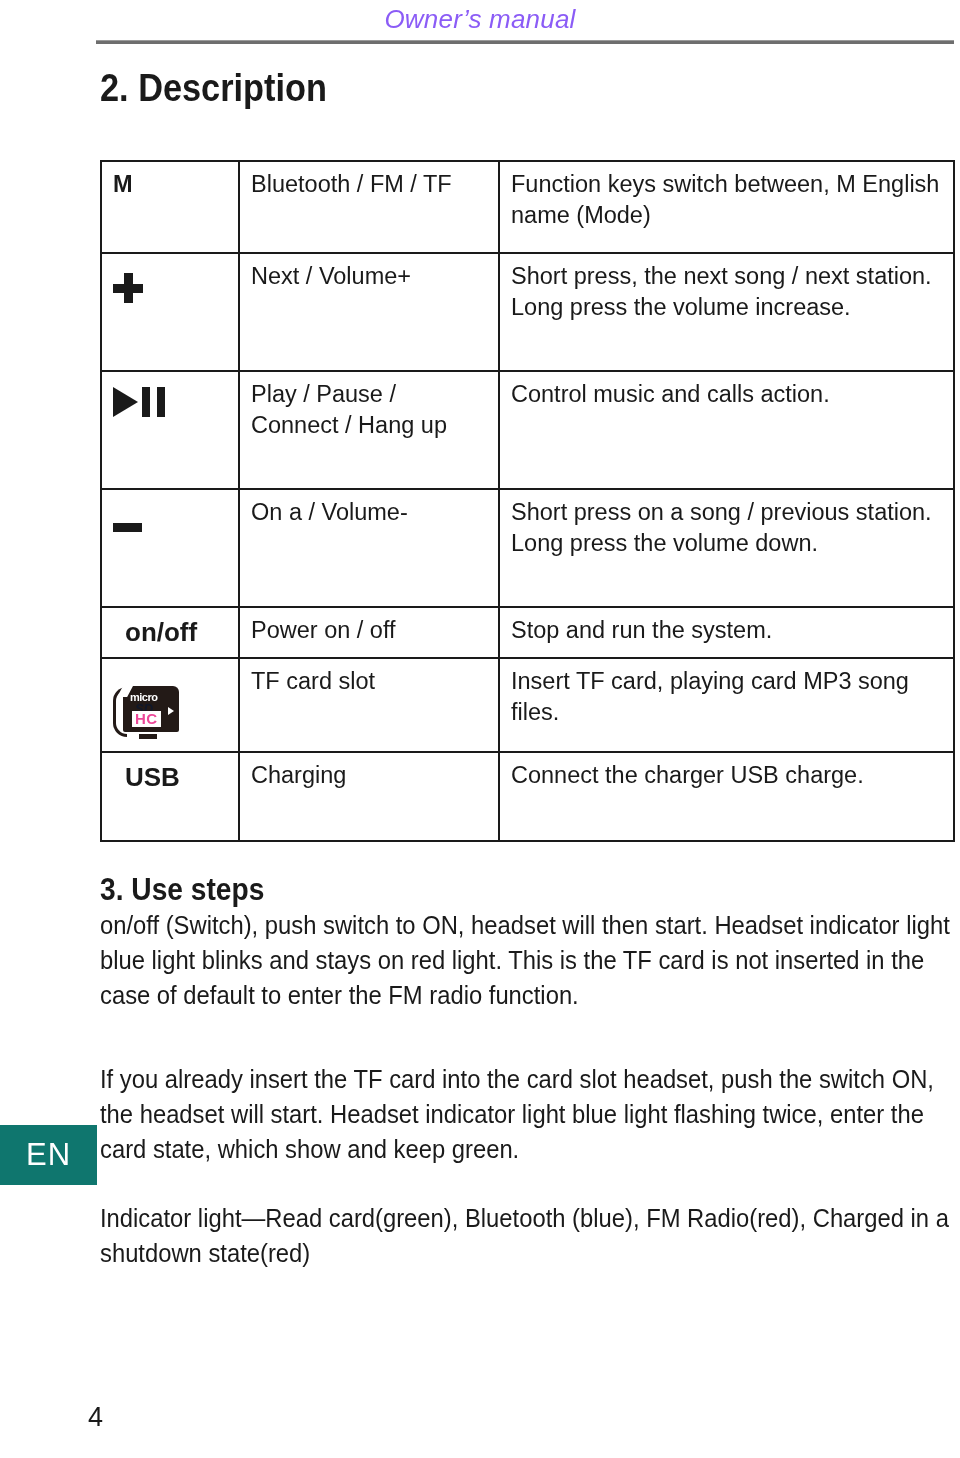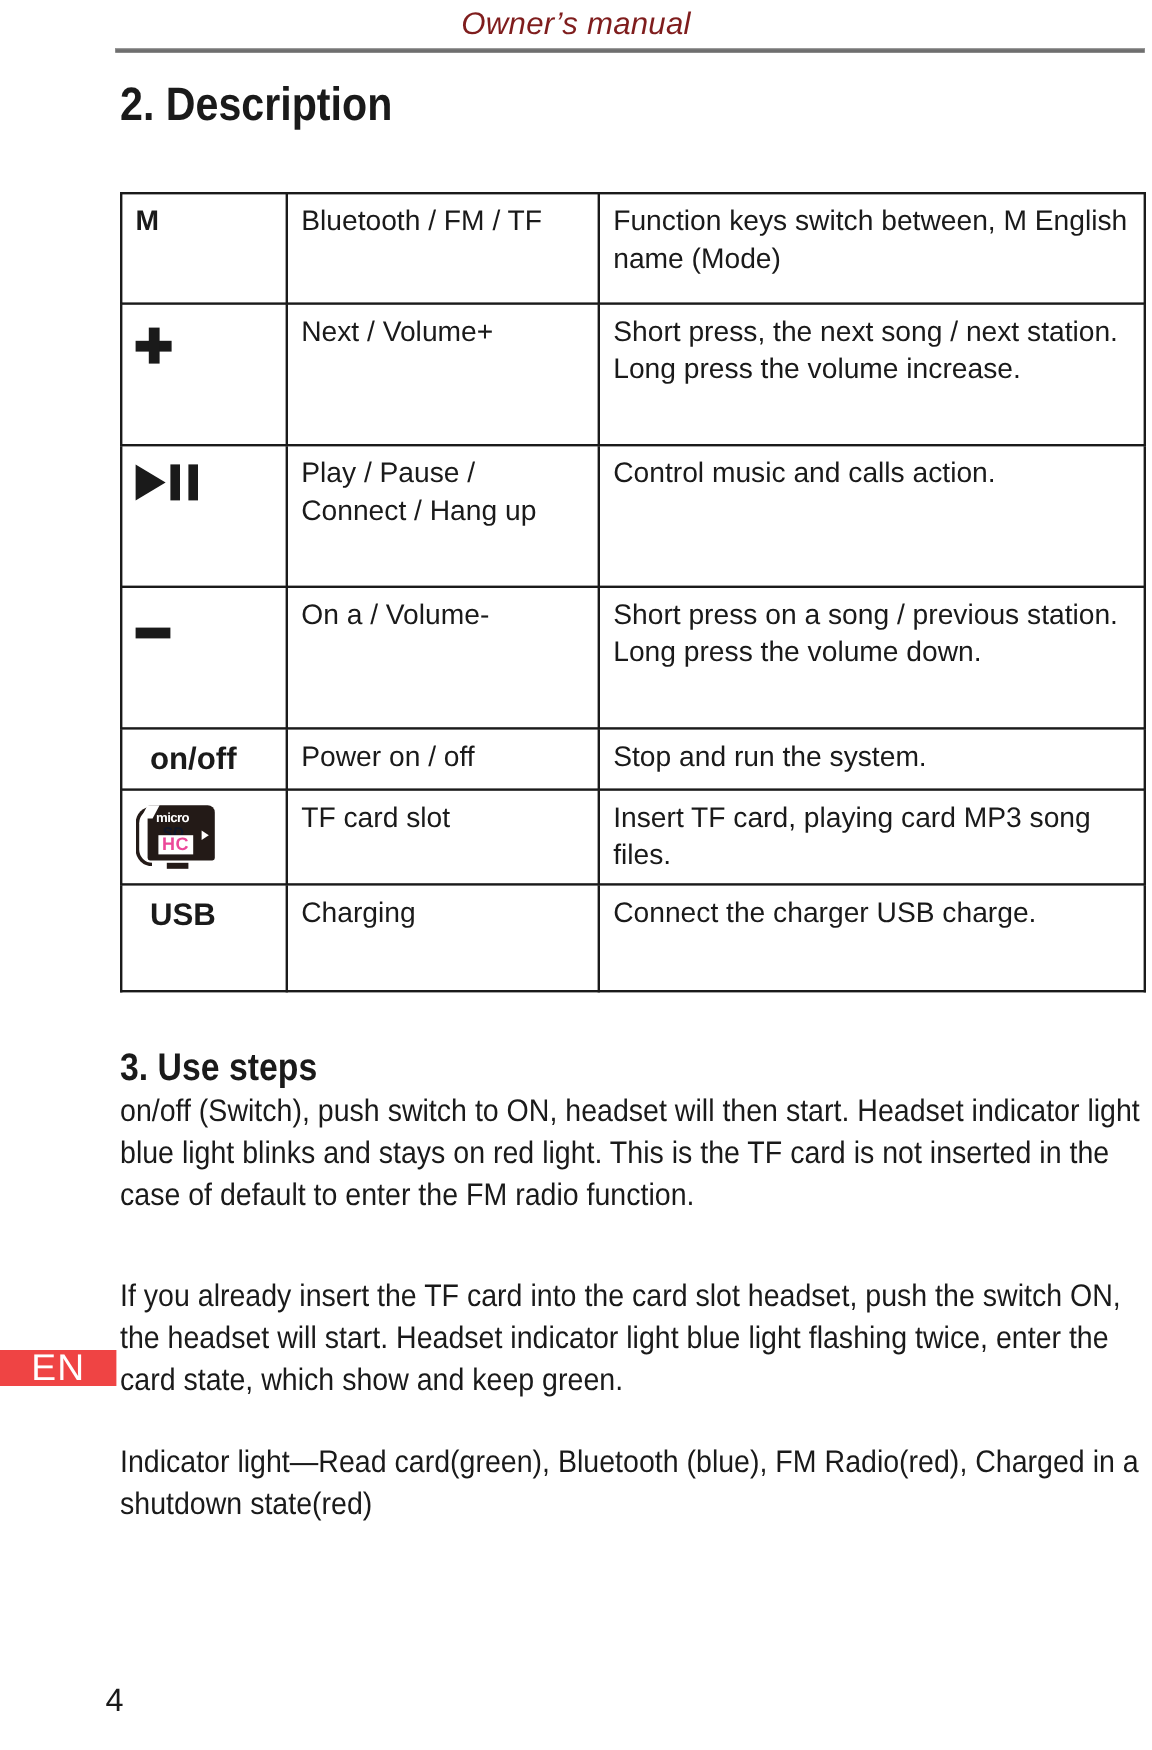--- a/index.html
+++ b/index.html
@@ -20,21 +20,21 @@
   .page-header {
     position: absolute;
     top: 4px;
     left: 0;
     width: 960px;
     text-align: center;
   }
   .page-header .title {
     font-style: italic;
     font-size: 26px;
-    color: #7f1d1d;
+    color: #8b5cf6;
     letter-spacing: 0.2px;
   }
   .header-rule {
     position: absolute;
     top: 40px;
     left: 96px;
     width: 858px;
     height: 3px;
     background: #6e6e6e;
     border-top: 1px solid #9a9a9a;
@@ -141,21 +141,21 @@
   }
   .glyph-playpause .bar1 { left: 29px; }
   .glyph-playpause .bar2 { left: 44px; }
 
   
   .glyph-sdcard {
     display: inline-block;
     position: relative;
     width: 66px;
     height: 50px;
-    margin-top: 5px;
+    margin-top: 20px;
   }
   .glyph-sdcard .body {
     position: absolute;
     left: 10px; top: 0;
     width: 56px; height: 46px;
     background: #231a17;
     border-radius: 2px 6px 2px 2px;
   }
   .glyph-sdcard .notch {
     position: absolute;
@@ -234,22 +234,22 @@
   #para-1 { top: 908px; }
   #para-2 { top: 1062px; }
   #para-3 { top: 1201px; }
 
   
   .lang-tab {
     position: absolute;
     left: 0;
     top: 1125px;
     width: 97px;
-    height: 30px;
-    background: #ef4444;
+    height: 60px;
+    background: #0f766e;
     color: #ffffff;
     font-size: 31px;
     font-weight: normal;
     display: flex;
     align-items: center;
     justify-content: center;
     letter-spacing: 1px;
   }
 
   

